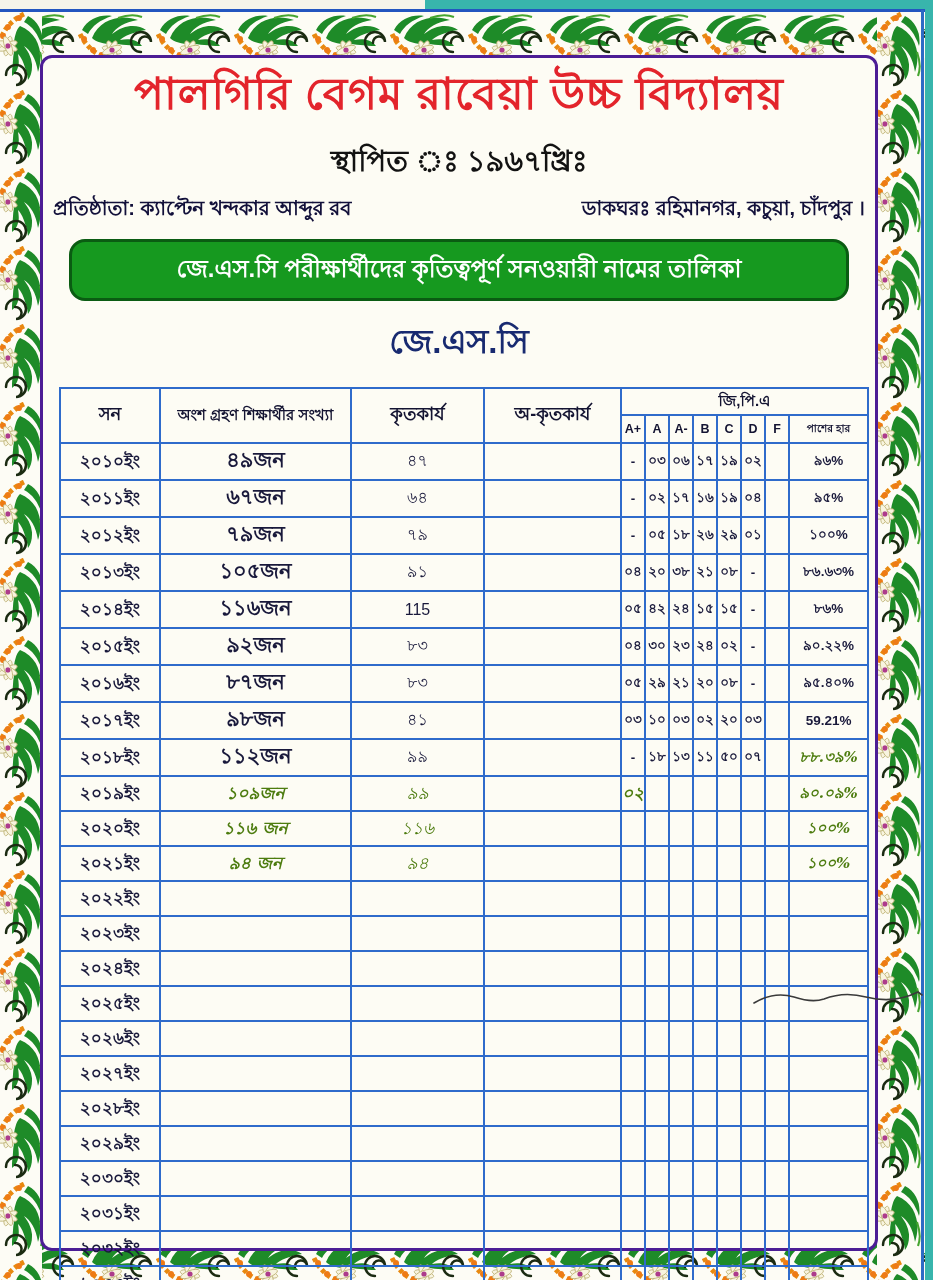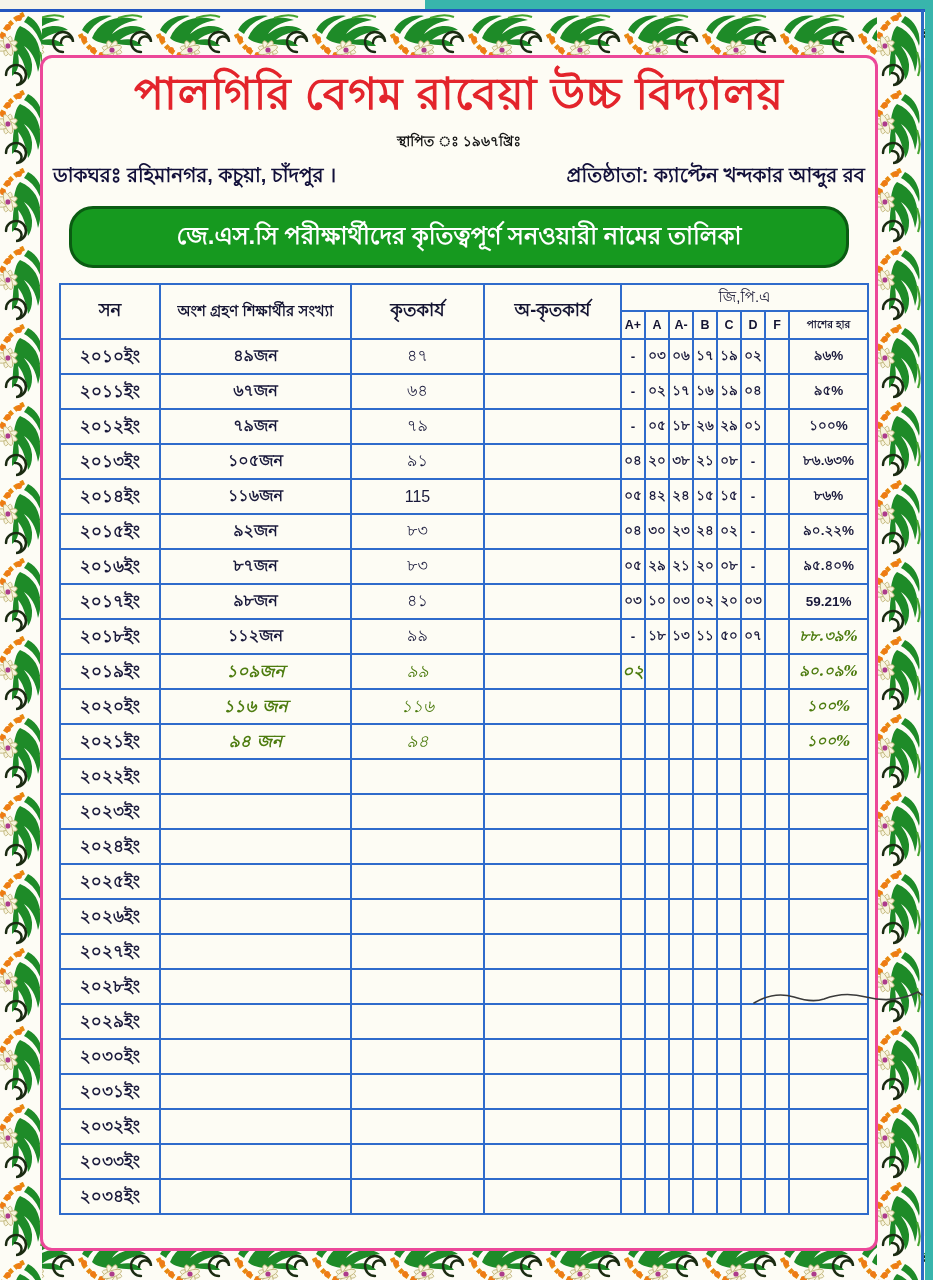--- a/index.html
+++ b/index.html
@@ -17,49 +17,49 @@
   
   .band{position:absolute;background:#fdfcf5;}
   .band svg{display:block;width:100%;height:100%;}
   .band-top{left:0;top:12px;width:933px;height:46px;}
   .band-bottom{left:0;top:1236px;width:933px;height:44px;}
   .band-left{left:0;top:12px;width:42px;height:1268px;}
   .band-right{left:877px;top:12px;width:44px;height:1268px;}
   
   .frame{
     position:absolute;left:40px;top:55px;width:832px;height:1190px;
-    background:#fdfcf4;border:3px solid #ec4899;border-radius:12px;
+    background:#fdfcf4;border:3px solid #4c1d95;border-radius:12px;
   }
   .school-name{
     margin-top:10px;text-align:center;
     color:#e3242b;font-size:44px;font-weight:bold;line-height:52px;
     letter-spacing:1px;
   }
-  .established{margin-top:10px;text-align:center;font-size:14px;font-weight:bold;color:#121212;}
+  .established{margin-top:18px;text-align:center;font-size:29px;font-weight:bold;color:#121212;}
   .meta-row{
     margin-top:6px;padding:0 10px;display:flex;justify-content:space-between;
     font-size:20px;font-weight:bold;color:#12103a;
   }
   .banner{
-    margin:13px 26px 0 26px;background:#16991f;border:3px solid #0a5c12;border-radius:24px;
+    margin:13px 26px 0 26px;background:#16991f;border:3px solid #0a5c12;border-radius:16px;
     color:#ffffff;text-align:center;font-size:24px;font-weight:bold;padding:8px 4px;
   }
   .section-title{margin:15px 0 0 0;text-align:center;font-size:33px;font-weight:bold;color:#182a70;}
   
   table{border-collapse:collapse;table-layout:fixed;width:808px;margin:15px 0 0 16px;}
   th,td{border:2px solid #2f6bcb;padding:0;text-align:center;overflow:hidden;white-space:nowrap;}
   thead th{background:#fdfcf4;color:#141432;}
   .h-main{font-size:18px;font-weight:bold;}
   .h-part{font-size:15px;font-weight:bold;text-align:center;}
-  .h-gpa{font-size:15px;font-weight:normal;height:24px;}
+  .h-gpa{font-size:15px;font-weight:bold;height:24px;}
   .h-sub{font-size:12.5px;font-weight:bold;height:26px;}
   .h-rate{font-size:10.5px;font-weight:bold;}
   td{height:33px;}
   td.year{font-weight:bold;font-size:17px;}
-  td.part{font-weight:bold;font-size:16px;}
+  td.part{font-weight:bold;font-size:21px;}
   td.pass{font-weight:normal;font-size:16px;}
   td.gpa{font-size:13.5px;font-weight:bold;}
   td.rate{font-size:13.5px;font-weight:bold;margin-left:24px;}
   td.hw{font-family:"DejaVu Serif",serif;font-style:italic;font-size:17px;color:#4d7c0f;}
   td.rate.hw{font-size:15px;}
   .scribble{position:absolute;left:705px;top:925px;pointer-events:none;}
 </style>
 </head>
 <body>
 
@@ -117,26 +117,27 @@
 
 <div class="blue-right-line"></div>
 <div class="teal-right"></div>
 
 <div class="frame">
 
   <div class="school-name">পালগিরি বেগম রাবেয়া উচ্চ বিদ্যালয়</div>
   <div class="established">স্থাপিত ঃ ১৯৬৭খ্রিঃ</div>
 
   <div class="meta-row">
+    <span>প্রতিষ্ঠাতা: ক্যাপ্টেন খন্দকার আব্দুর রব</span>
     <span>ডাকঘরঃ রহিমানগর, কচুয়া, চাঁদপুর ।</span>
-    <span>প্রতিষ্ঠাতা: ক্যাপ্টেন খন্দকার আব্দুর রব</span>
   </div>
 
   <div class="banner">জে.এস.সি পরীক্ষার্থীদের কৃতিত্বপূর্ণ সনওয়ারী নামের তালিকা</div>
 
+  <div class="section-title">জে.এস.সি</div>
 
   <table>
     <colgroup>
       <col style="width:100px">
         <col style="width:191px">
         <col style="width:133px">
         <col style="width:137px">
       <col style="width:24px">
         <col style="width:24px">
         <col style="width:24px">

